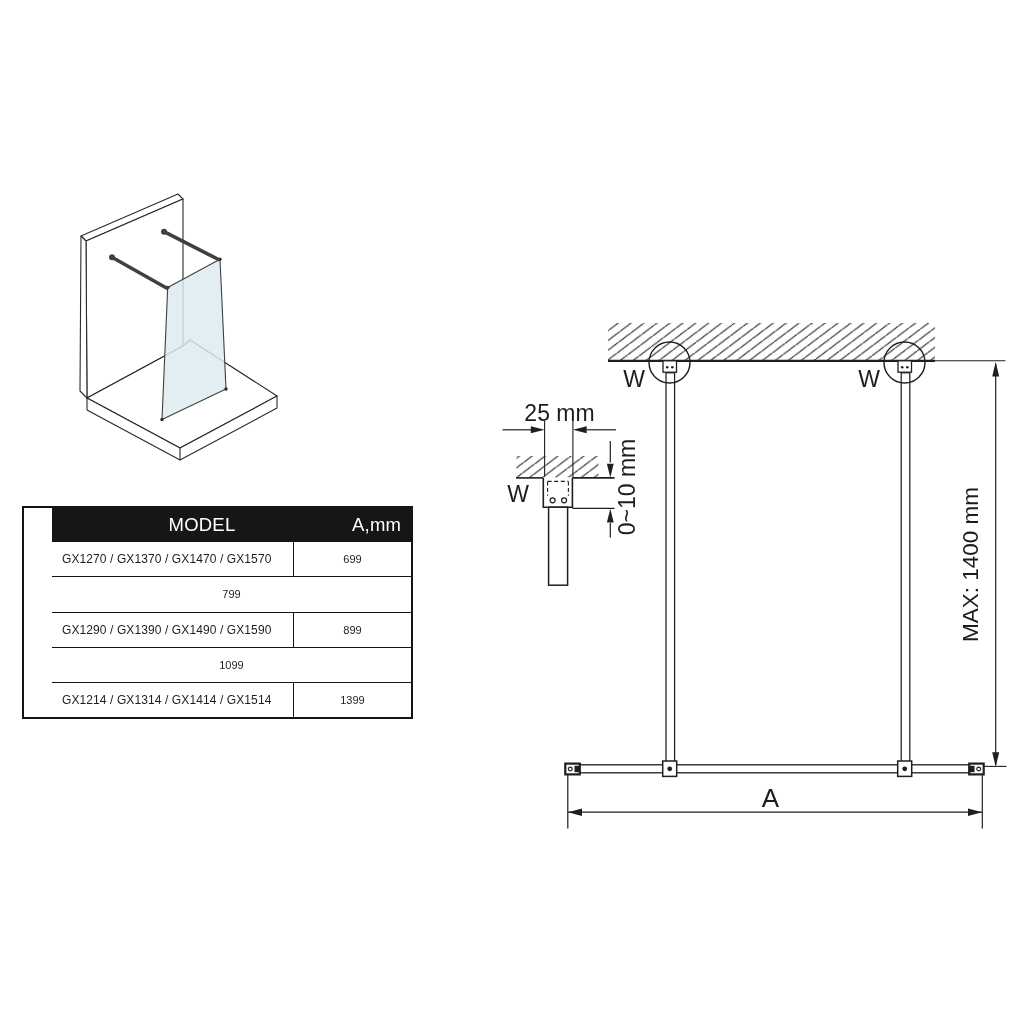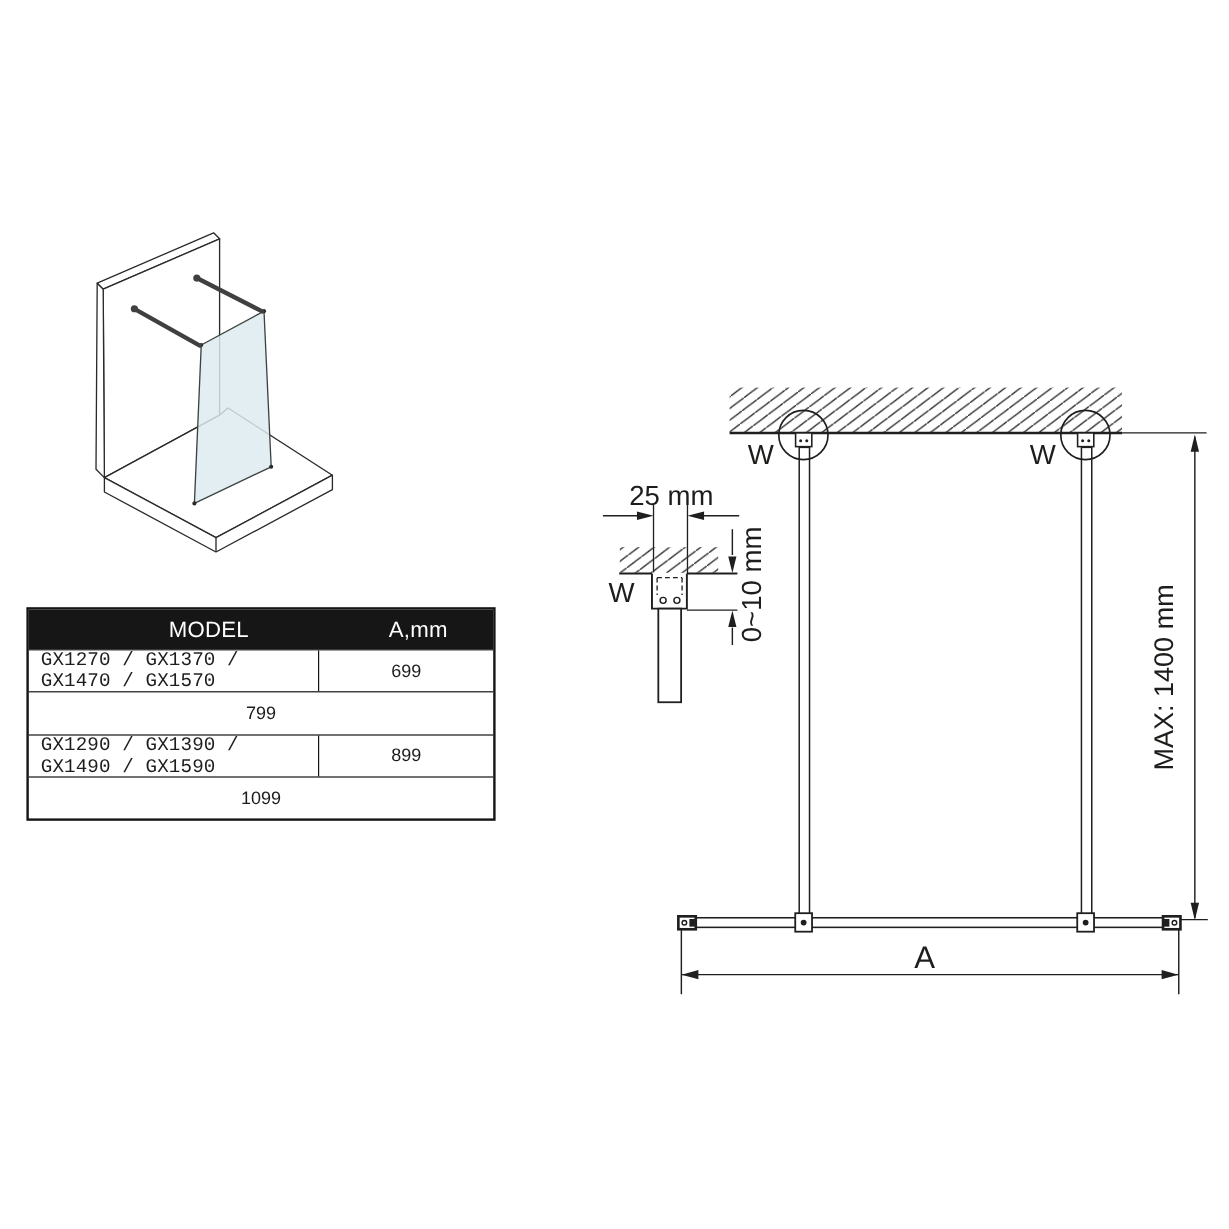--- a/index.html
+++ b/index.html
@@ -6,33 +6,33 @@
   .canvas {
     position:relative; width:1024px; height:1024px; background:#ffffff;
     font-family:"Liberation Sans", sans-serif; overflow:hidden; color:#1d1d1b;
   }
   .art { position:absolute; left:0; top:0; }
   svg text { fill:#1d1d1b; }
 
   
   .spec-table {
     position:absolute; left:22px; top:506px; width:391px;
-    border:2.5px solid #141414; background:#ffffff; box-sizing:border-box;
+    border:2.5px solid #141414; background:#ffffff; box-sizing:border-box;padding-left:28px;
   }
   .thead { display:flex; background:#161616; color:#ffffff; height:33px; align-items:center; }
   .th { font-size:18.5px; letter-spacing:0.2px; }
   .th.model { width:300px; text-align:center; }
   .th.amm  { flex:1; text-align:left; }
   .tr { display:flex; height:35.3px; border-top:1.5px solid #141414; box-sizing:border-box; }
   .td { display:flex; align-items:center; box-sizing:border-box; }
   .td.model {
     width:242px; border-right:1.6px solid #141414; padding-left:10px;
-    font-size:16px; letter-spacing:0.1px;font-family:Liberation Mono, monospace;
+    font-size:12px; letter-spacing:0.1px;
   }
-  .td.amm { flex:1; justify-content:center; font-size:15px; }
+  .td.amm { flex:1; justify-content:center; font-size:11px; }
 </style>
 </head>
 <body>
 
 <div class="canvas">
 
 <svg class="art" width="1024" height="1024" viewBox="0 0 1024 1024">
   <defs>
     <pattern id="hatch" patternUnits="userSpaceOnUse" width="11" height="11" patternTransform="rotate(8)">
       <path d="M-1,12 L12,-1" stroke="#2a2a2a" stroke-width="1.15" fill="none"></path>
@@ -194,15 +194,19 @@
   <div class="tr">
     <div class="td amm">799</div>
   </div>
   <div class="tr">
     <div class="td model">GX1290 / GX1390 / GX1490 / GX1590</div>
     <div class="td amm">899</div>
   </div>
   <div class="tr">
     <div class="td amm">1099</div>
   </div>
+  <div class="tr">
+    <div class="td model">GX1214 / GX1314 / GX1414 / GX1514</div>
+    <div class="td amm">1399</div>
+  </div>
 </div>
 
 </div>
 
 </body></html>

